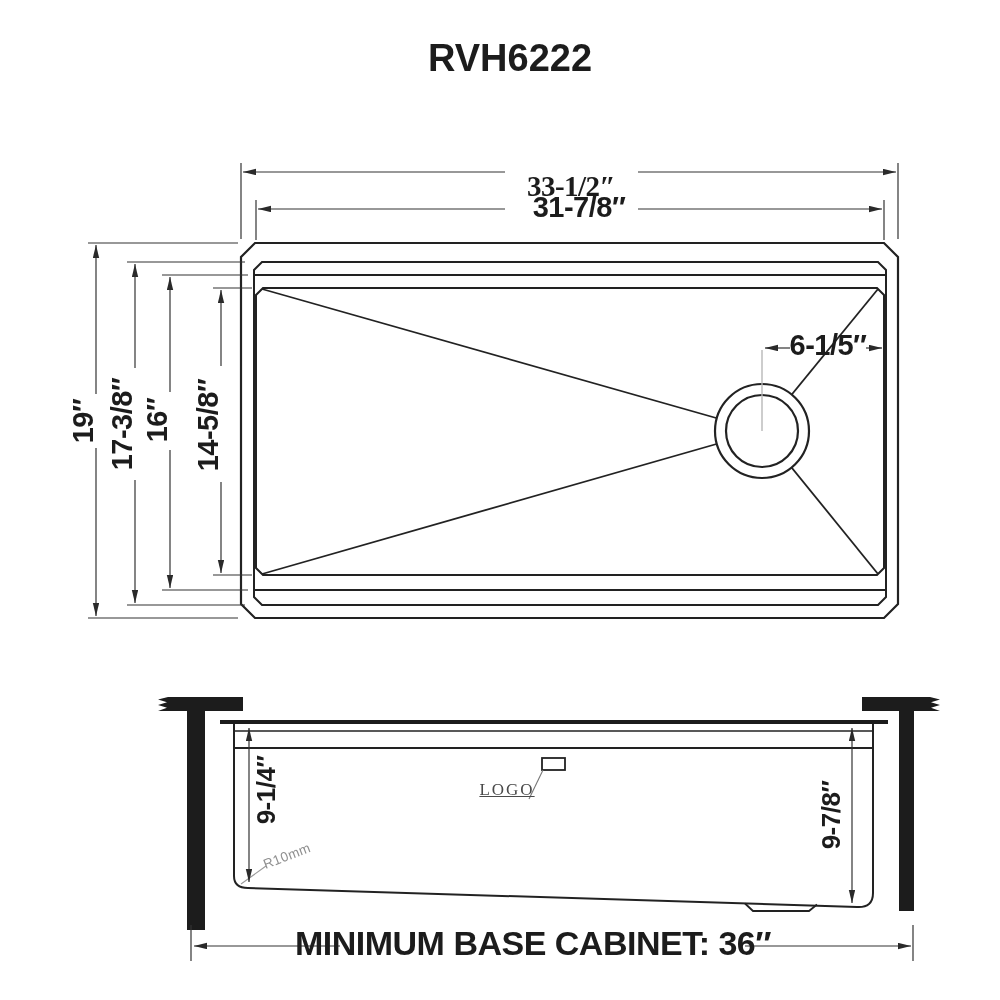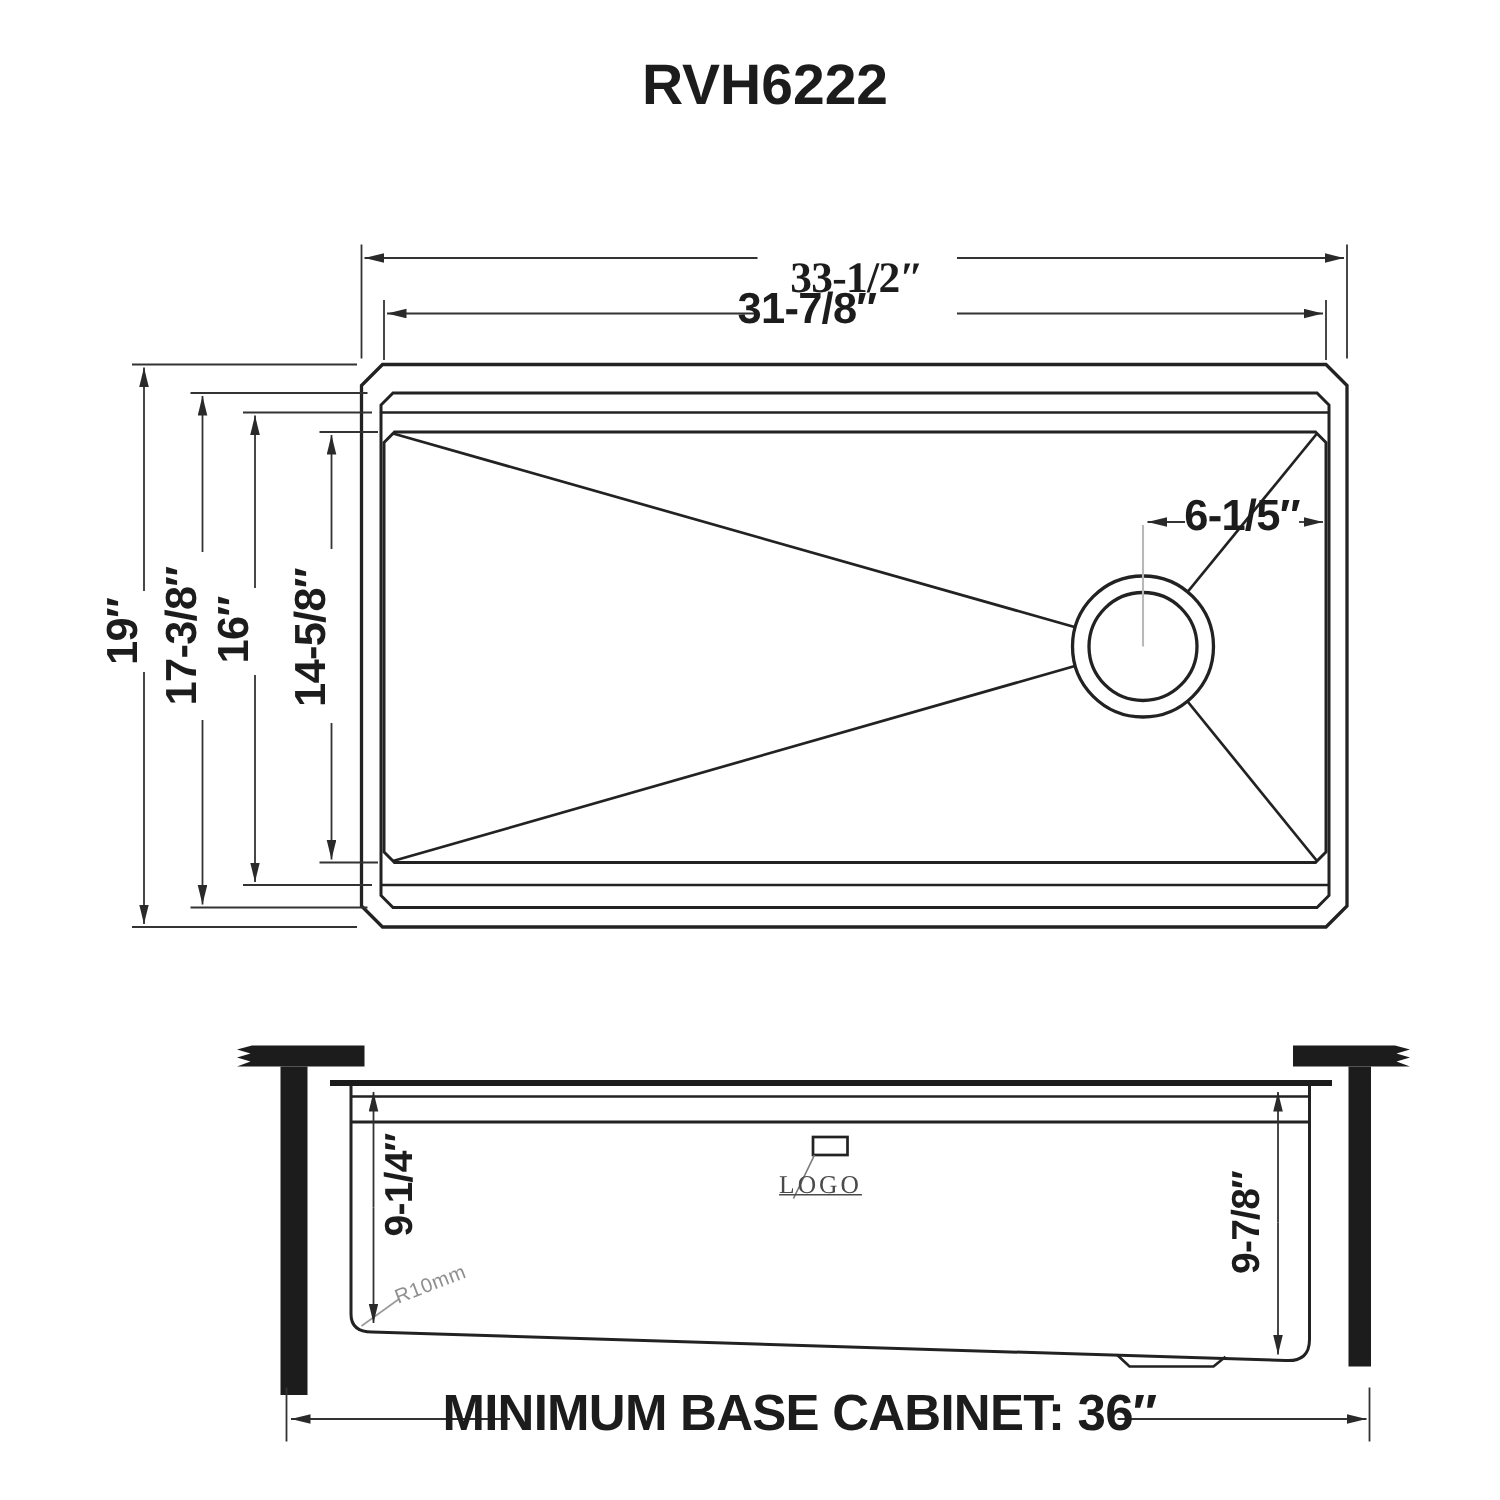--- a/index.html
+++ b/index.html
@@ -8,21 +8,21 @@
   .stage svg{position:absolute;left:0;top:0;}
   .lbl{position:absolute;white-space:nowrap;color:#1c1c1c;
        font-family:"Liberation Sans",sans-serif;font-weight:bold;
        letter-spacing:-0.5px;transform:translate(-50%,-50%);}
   .lbl.rot{transform:translate(-50%,-50%) rotate(-90deg);}
   .t-title{font-size:38px;letter-spacing:0;}
   .t-dim{font-size:29px;}
   .t-dim-sm{font-size:26px;}
   .t-cab{font-size:34px;letter-spacing:-0.5px;}
   .t-logo{font-family:"Liberation Serif",serif;font-weight:normal;font-size:17px;
-          color:#4a4a4a;text-decoration:underline;letter-spacing:2px;margin-left:40px;}
+          color:#4a4a4a;text-decoration:underline;letter-spacing:2px;}
   .t-r10{font-weight:normal;font-size:13.5px;color:#8f8f8f;letter-spacing:0.5px;
          transform:translate(-50%,-50%) rotate(-21deg);}
 </style>
 </head>
 <body>
 
 <div class="stage">
 
   <svg width="1000" height="1000" viewBox="0 0 1000 1000">
     <defs>
@@ -124,21 +124,21 @@
       <line x1="191" y1="925" x2="191" y2="961"></line>
       <line x1="913" y1="925" x2="913" y2="961"></line>
       <line x1="340" y1="946" x2="194" y2="946" marker-end="url(#arr)"></line>
       <line x1="745" y1="946" x2="911" y2="946" marker-end="url(#arr)"></line>
     </g>
   </svg>
 
   <div class="lbl t-title" style="left:510px;top:58px;">RVH6222</div>
 
   <div class="lbl t-dim" style="left:571px;top:186px;font-family:Liberation Serif, serif;">33-1/2″</div>
-  <div class="lbl t-dim" style="left:538px;top:207px;">31-7/8″</div>
+  <div class="lbl t-dim" style="left:579px;top:207px;">31-7/8″</div>
 
   <div class="lbl t-dim rot" style="left:83px;top:421px;">19″</div>
   <div class="lbl t-dim rot" style="left:122px;top:424px;">17-3/8″</div>
   <div class="lbl t-dim rot" style="left:157px;top:420px;">16″</div>
   <div class="lbl t-dim rot" style="left:208px;top:425px;">14-5/8″</div>
 
   <div class="lbl t-dim" style="left:828px;top:345px;">6-1/5″</div>
 
   <div class="lbl t-dim-sm rot" style="left:266px;top:790px;">9-1/4″</div>
   <div class="lbl t-dim-sm rot" style="left:831px;top:815px;">9-7/8″</div>

